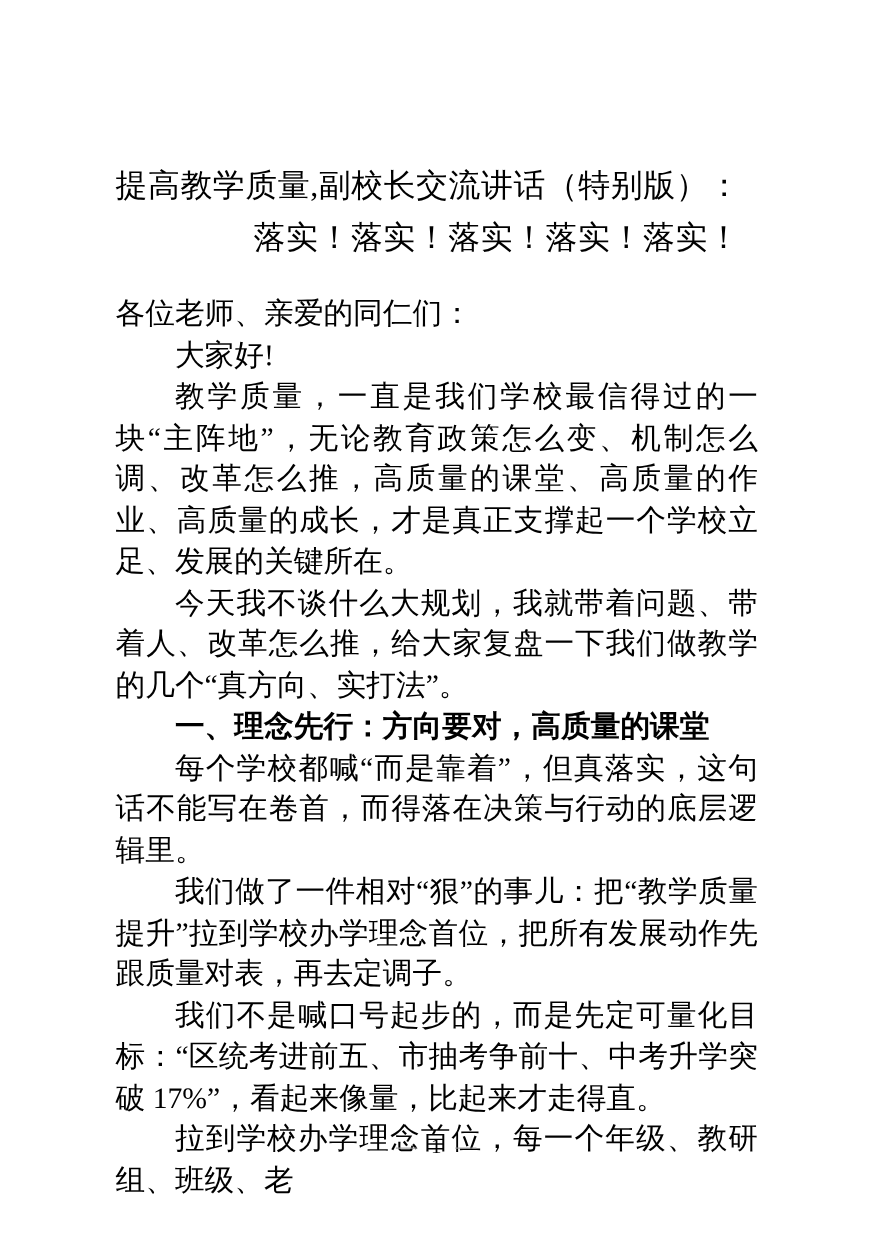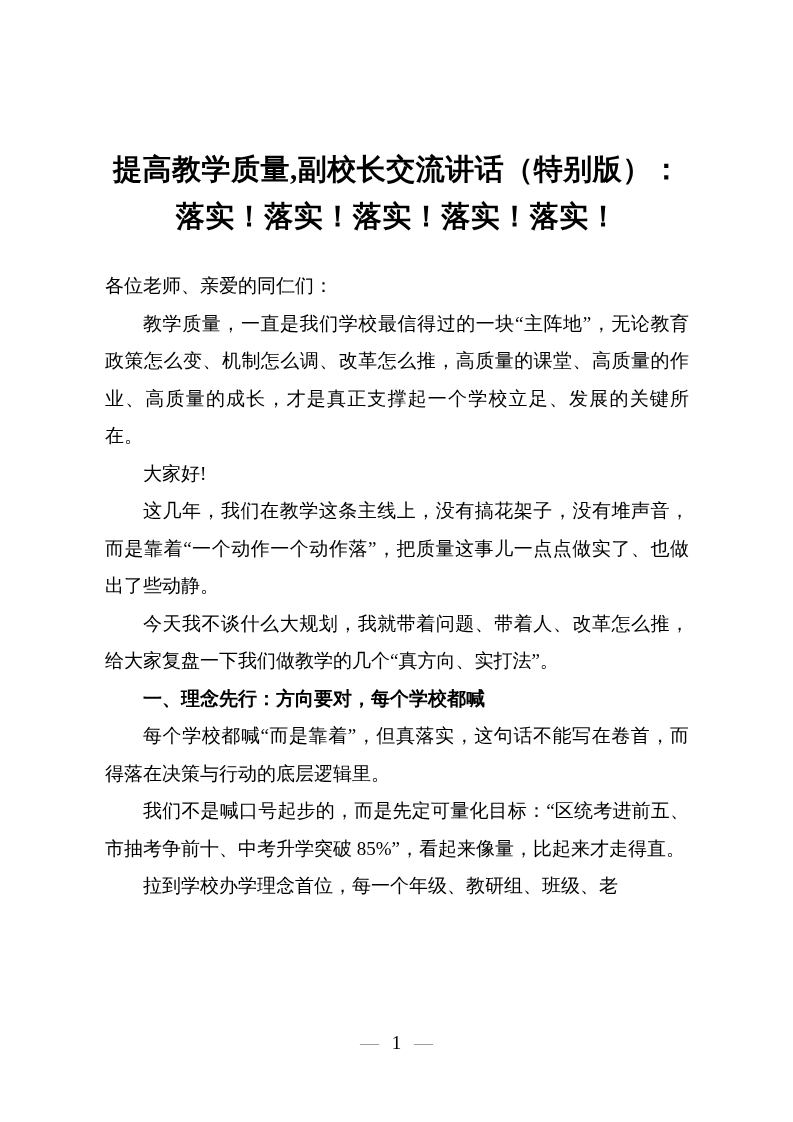--- a/index.html
+++ b/index.html
@@ -13,34 +13,34 @@
     height: 1122px;
     margin: 0 auto;
     background: #ffffff;
     box-sizing: border-box;
     padding: 146px 104px 0 105px;
     color: #000;
     font-family: "Liberation Serif", "DejaVu Serif", serif;
     overflow: hidden;
   }
   .doc-title {
-    margin: 0 0 27px 0;
+    margin: 0 16px 27px 0;
     font-size: 29px;
     line-height: 47px;
-    font-weight: bold;
-    text-align: center;
+    font-weight: normal;
+    text-align: right;
     letter-spacing: 0.5px;
   }
   .doc-title .title-line {
     display: block;
     white-space: nowrap;
   }
   .doc-body .para {
     margin: 0;
-    font-size: 19px;
+    font-size: 27px;
     line-height: 37.5px;
     text-align: justify;
     word-break: break-all;
   }
   .doc-body .para.body,
   .doc-body .para.heading {
     text-indent: 2em;
   }
   .doc-body .para.salutation {
     text-indent: 0;
@@ -70,27 +70,27 @@
 
 <div class="page">
 
   <h1 class="doc-title">
     <span class="title-line">提高教学质量,副校长交流讲话（特别版）：</span>
     <span class="title-line">落实！落实！落实！落实！落实！</span>
   </h1>
 
   <div class="doc-body">
       <p class="para salutation">各位老师、亲爱的同仁们：</p>
+      <p class="para body">大家好!</p>
       <p class="para body">教学质量，一直是我们学校最信得过的一块“主阵地”，无论教育政策怎么变、机制怎么调、改革怎么推，高质量的课堂、高质量的作业、高质量的成长，才是真正支撑起一个学校立足、发展的关键所在。</p>
-      <p class="para body">大家好!</p>
-      <p class="para body">这几年，我们在教学这条主线上，没有搞花架子，没有堆声音，而是靠着“一个动作一个动作落”，把质量这事儿一点点做实了、也做出了些动静。</p>
       <p class="para body">今天我不谈什么大规划，我就带着问题、带着人、改革怎么推，给大家复盘一下我们做教学的几个“真方向、实打法”。</p>
-      <p class="para heading">一、理念先行：方向要对，每个学校都喊</p>
+      <p class="para heading">一、理念先行：方向要对，高质量的课堂</p>
       <p class="para body">每个学校都喊“而是靠着”，但真落实，这句话不能写在卷首，而得落在决策与行动的底层逻辑里。</p>
-      <p class="para body">我们不是喊口号起步的，而是先定可量化目标：“区统考进前五、市抽考争前十、中考升学突破 85%”，看起来像量，比起来才走得直。</p>
+      <p class="para body">我们做了一件相对“狠”的事儿：把“教学质量提升”拉到学校办学理念首位，把所有发展动作先跟质量对表，再去定调子。</p>
+      <p class="para body">我们不是喊口号起步的，而是先定可量化目标：“区统考进前五、市抽考争前十、中考升学突破 17%”，看起来像量，比起来才走得直。</p>
       <p class="para body">拉到学校办学理念首位，每一个年级、教研组、班级、老</p>
     </div>
 
   <div class="page-footer">
     <span class="dash">—</span>
     <span class="page-num">1</span>
     <span class="dash">—</span>
   </div>
 
 </div>

